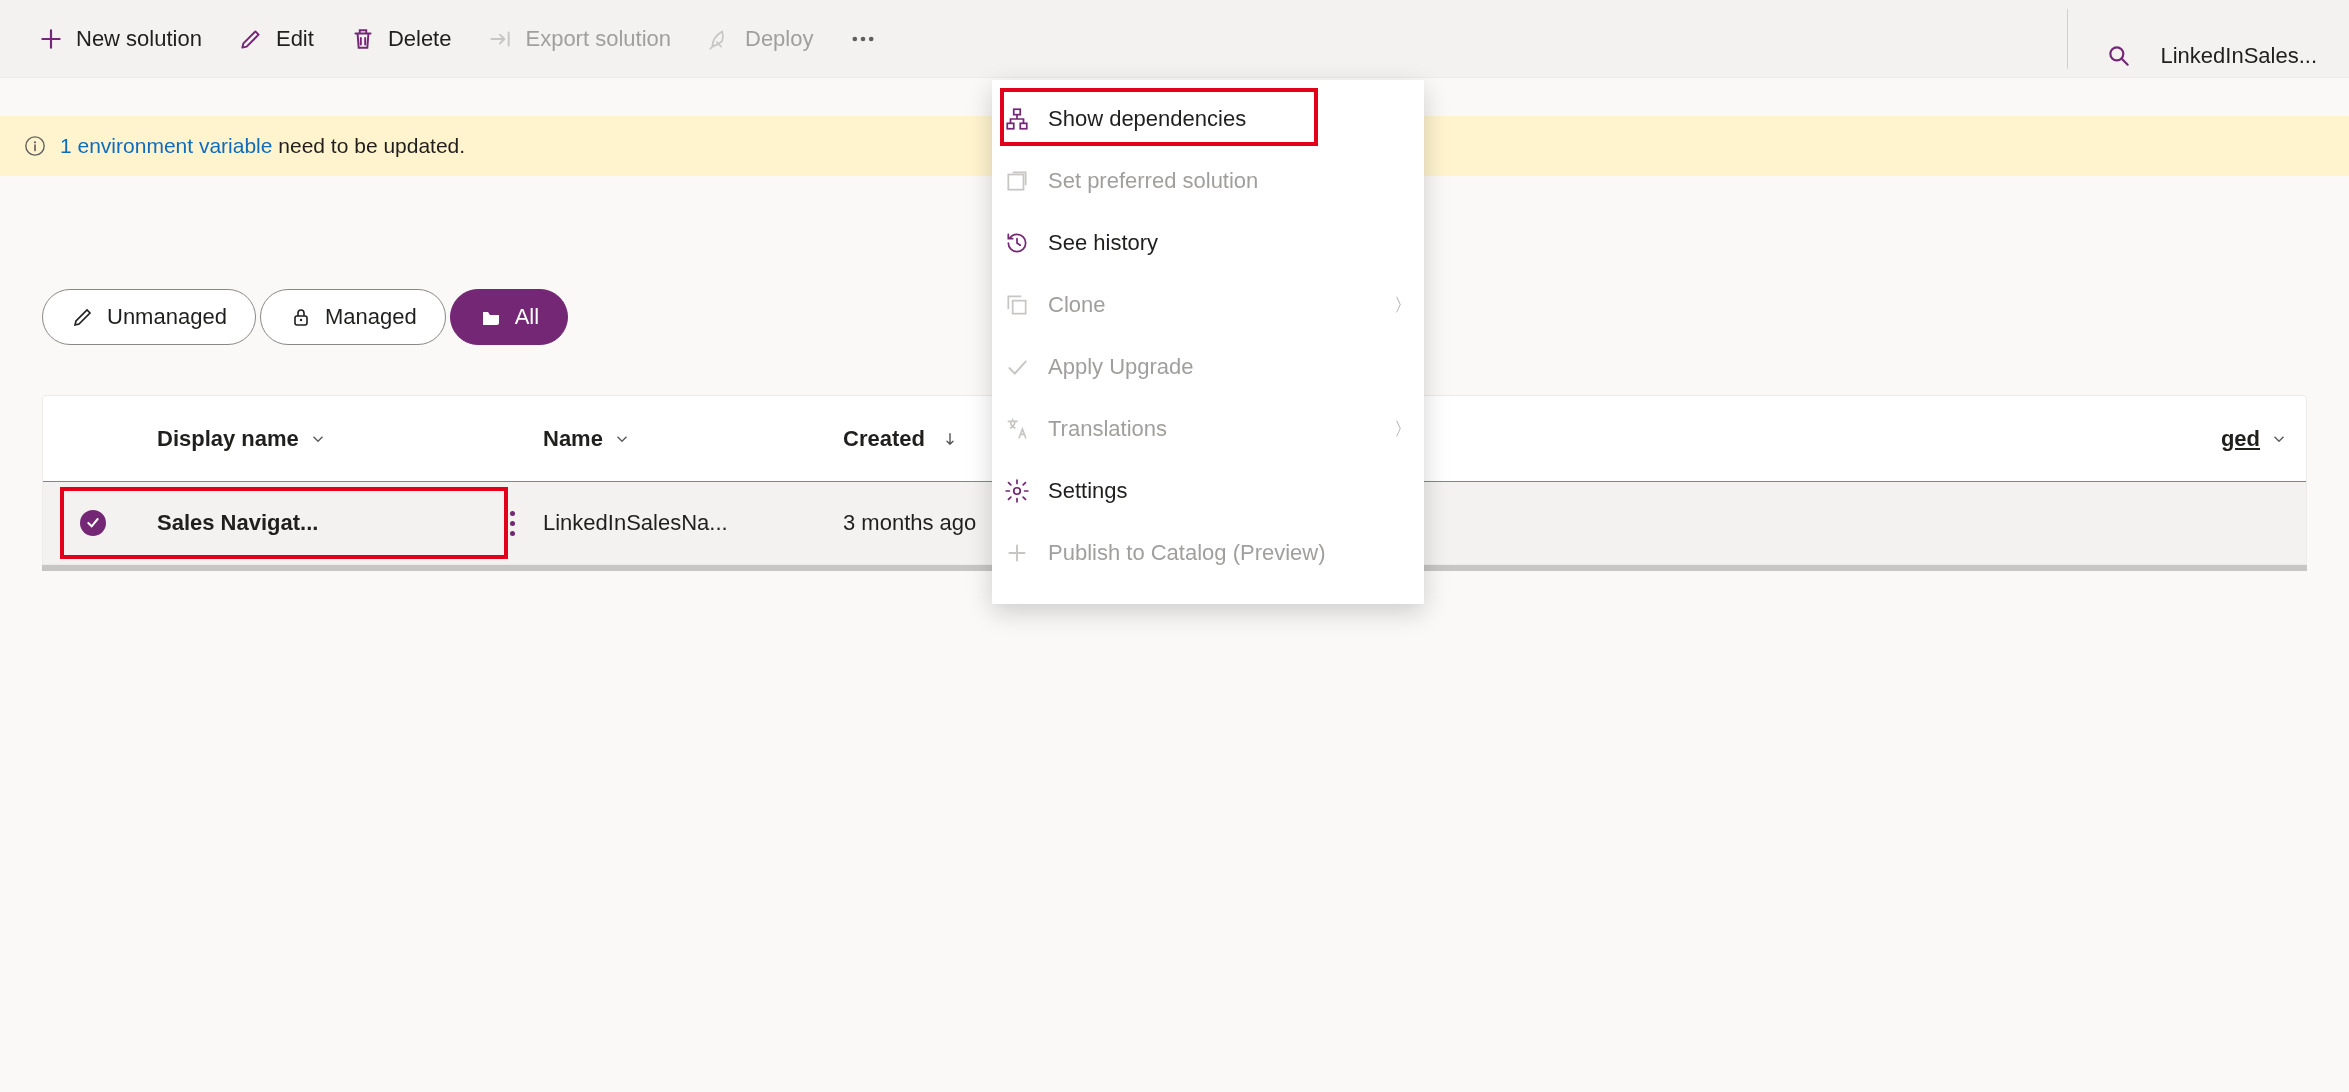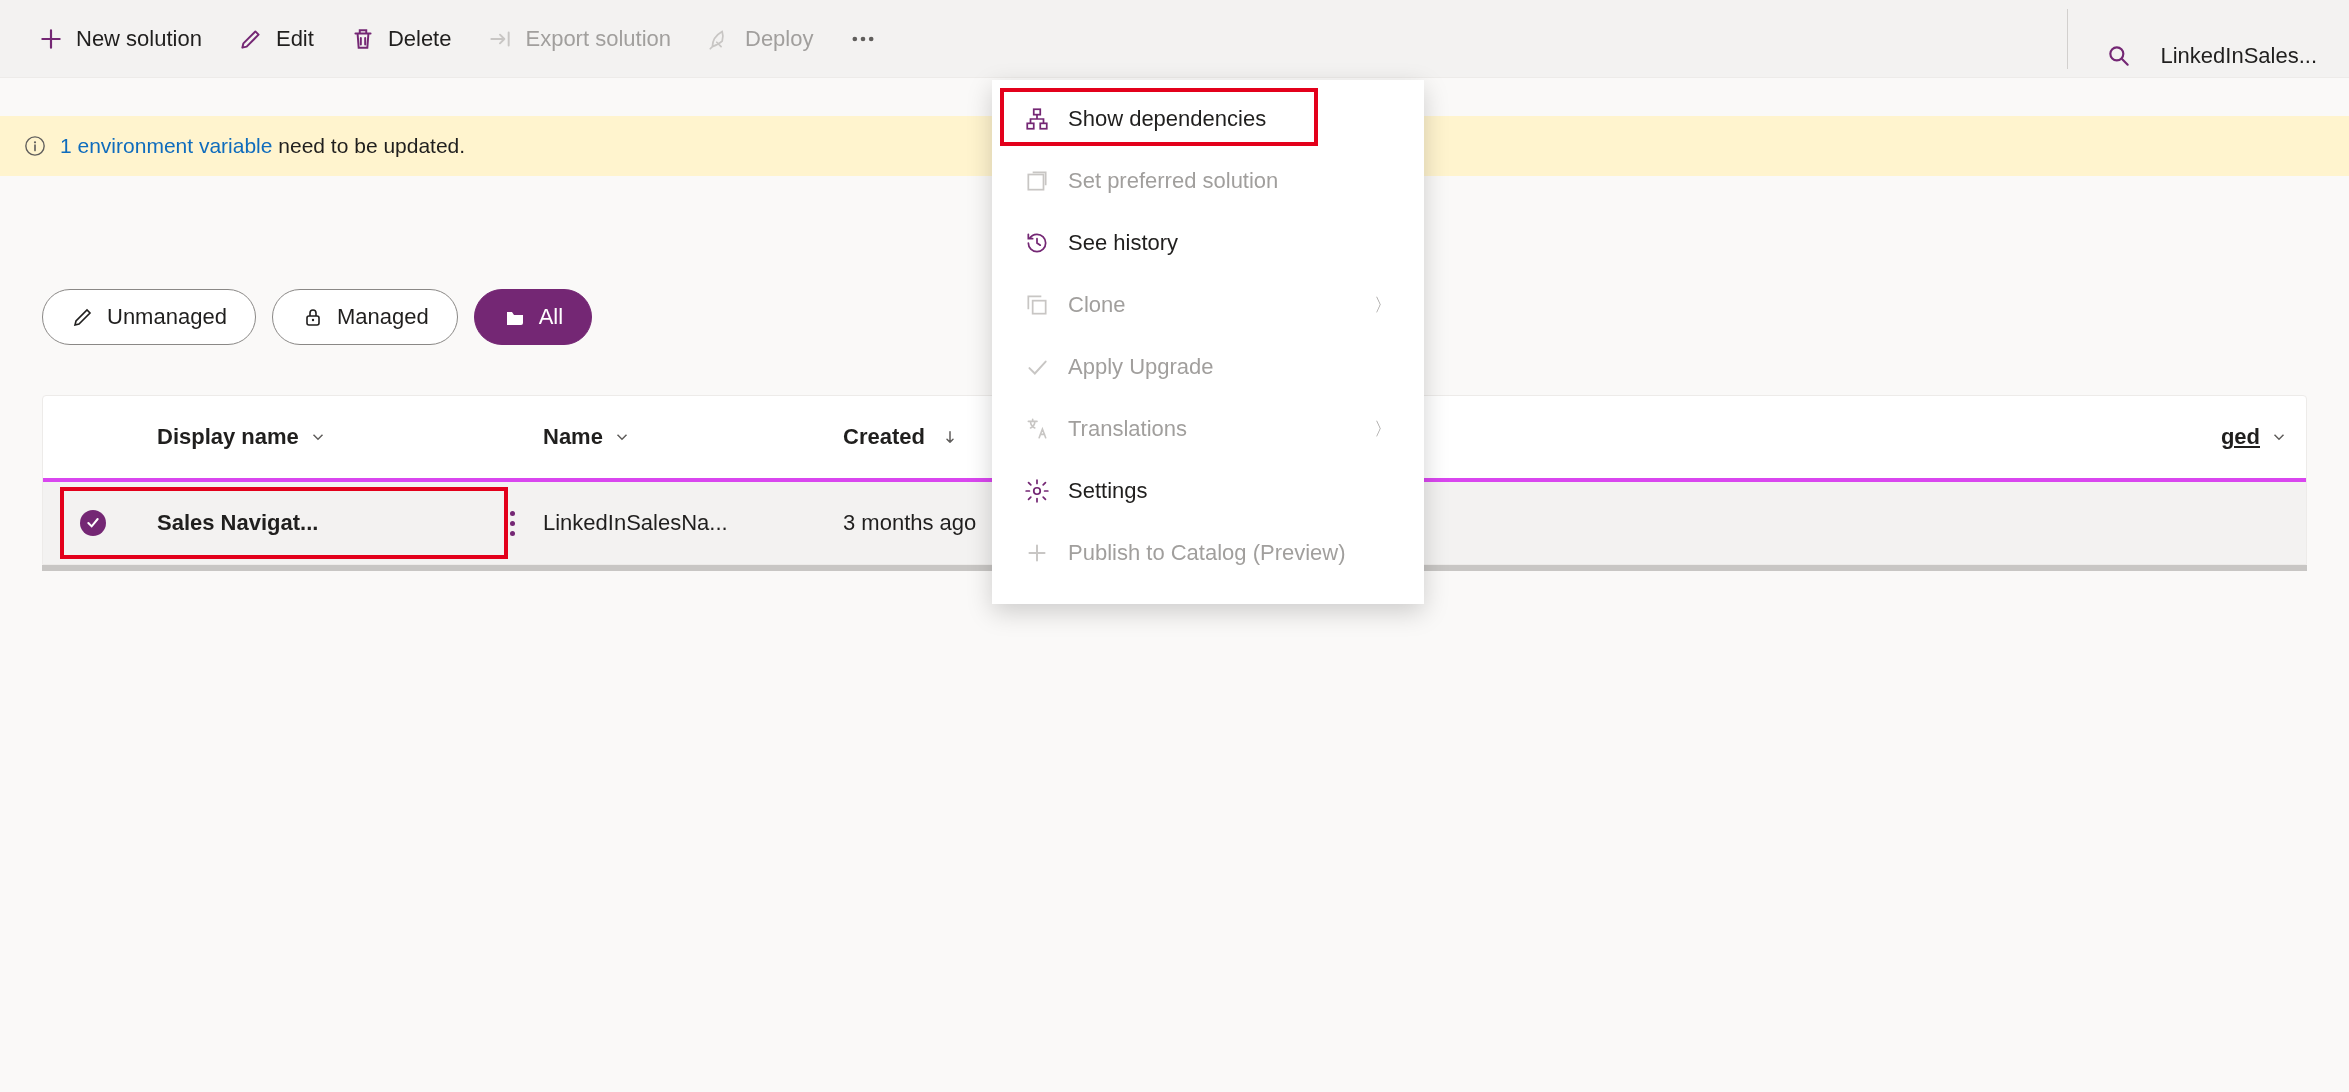--- a/index.html
+++ b/index.html
@@ -67,21 +67,21 @@
       padding: 40px 42px 0 42px;
     }
     .page-title {
       font-size: 38px;
       font-weight: 600;
       margin-bottom: 30px;
       text-align: center;
     }
     .pills {
       display: flex;
-      gap: 16px;
+      gap: 4px;
       margin-bottom: 50px;
     }
     .pill {
       display: flex;
       align-items: center;
       gap: 12px;
       border: 1px solid #8a8886;
       border-radius: 999px;
       padding: 14px 28px;
       font-size: 22px;
@@ -97,21 +97,21 @@
     .table-wrap {
       background: #fff;
       border: 1px solid #edebe9;
       border-radius: 4px 4px 0 0;
       overflow: hidden;
     }
     .table-head {
       display: flex;
       align-items: center;
       height: 86px;
-      border-bottom: 4px solid #d946ef;
+      border-bottom: 1px solid #d946ef;
       font-weight: 600;
       font-size: 22px;
     }
     .col-check { width: 100px; display:flex; justify-content:center; }
     .col-display { width: 400px; display:flex; align-items:center; gap:10px; padding-left:14px;}
     .col-name { width: 300px; display:flex; align-items:center; gap:10px;}
     .col-created { width: 280px; display:flex; align-items:center; gap:16px;}
     .col-managed { flex:1; display:flex; align-items:center; gap:10px;}
     .table-row {
       display: flex;
@@ -154,21 +154,21 @@
       width: 432px;
       background: #fff;
       box-shadow: 0 8px 24px rgba(0,0,0,0.18);
       padding: 8px 0 20px 0;
       z-index: 100;
     }
     .menu-item {
       display: flex;
       align-items: center;
       gap: 18px;
-      padding: 18px 32px;
+      padding: 18px 12px;
       font-size: 22px;
       cursor: pointer;
       position: relative;
     }
     .menu-item.disabled { color: #a19f9d; }
     .menu-item svg { width: 26px; height: 26px; flex-shrink:0; }
     .menu-item .chevron-r {
       margin-left: auto;
       font-size: 18px;
       color: #a19f9d;

